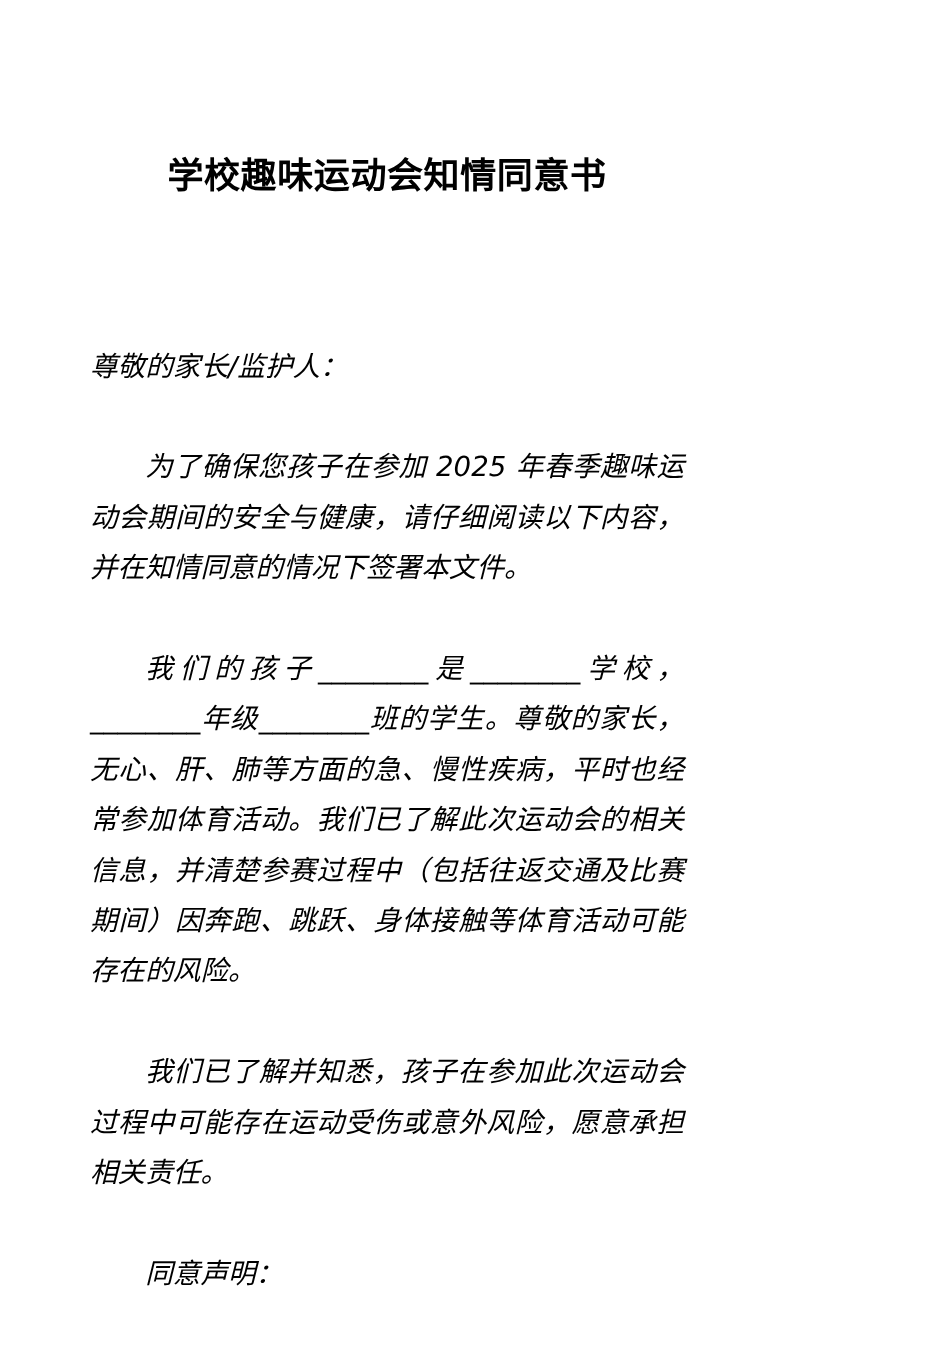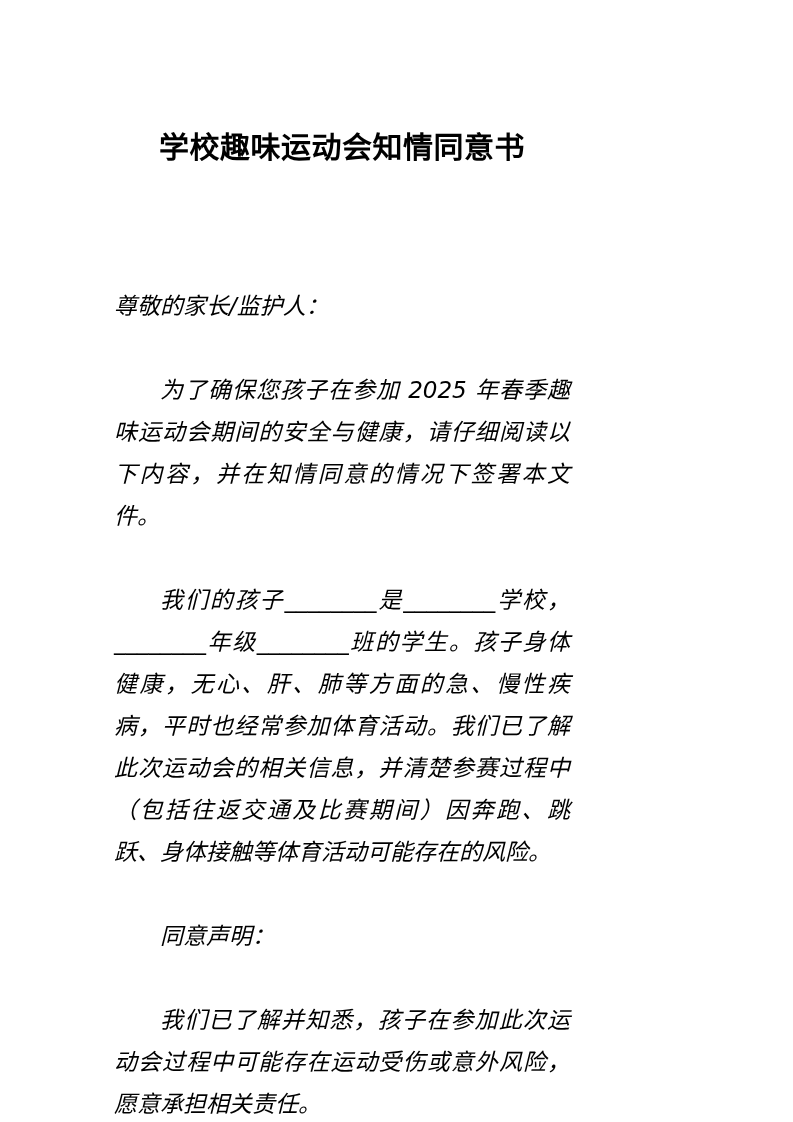--- a/index.html
+++ b/index.html
@@ -12,21 +12,21 @@
     background: #ffffff;
     font-family: "DejaVu Sans", "Liberation Sans", sans-serif;
     color: #000000;
     overflow: hidden;
   }
   .page {
     box-sizing: border-box;
     width: 682px;
     height: 1122px;
     background: #ffffff;
-    padding: 123px 112px 0 114px;
+    padding: 123px 112px 0 75px;
   }
   .doc-title {
     font-size: 30px;
     font-weight: 700;
     line-height: 50px;
     text-align: center;
     letter-spacing: 0.5px;
     margin: 0 0 112px 0;
   }
   .para {
@@ -45,19 +45,19 @@
 <body style="background: rgb(255, 255, 255); color: rgb(0, 0, 0);">
 
 <div class="page">
 
   <h1 class="doc-title">学校趣味运动会知情同意书</h1>
 
   <p class="para">尊敬的家长/监护人：</p>
 
   <p class="para indent">为了确保您孩子在参加 2025 年春季趣味运动会期间的安全与健康，请仔细阅读以下内容，并在知情同意的情况下签署本文件。</p>
 
-  <p class="para indent">我们的孩子________是________学校，________年级________班的学生。孩子身体健康，无心、肝、肺等方面的急、慢性疾病，平时也经常参加体育活动。我们已了解此次运动会的相关信息，并清楚参赛过程中（包括往返交通及比赛期间）因奔跑、跳跃、身体接触等体育活动可能存在的风险。</p>
+  <p class="para indent">我们的孩子________是________学校，________年级________班的学生。尊敬的家长，无心、肝、肺等方面的急、慢性疾病，平时也经常参加体育活动。我们已了解此次运动会的相关信息，并清楚参赛过程中（包括往返交通及比赛期间）因奔跑、跳跃、身体接触等体育活动可能存在的风险。</p>
+
+  <p class="para indent">我们已了解并知悉，孩子在参加此次运动会过程中可能存在运动受伤或意外风险，愿意承担相关责任。</p>
 
   <p class="para indent">同意声明：</p>
-
-  <p class="para indent">我们已了解并知悉，孩子在参加此次运动会过程中可能存在运动受伤或意外风险，愿意承担相关责任。</p>
 
 </div>
 
 </body></html>

